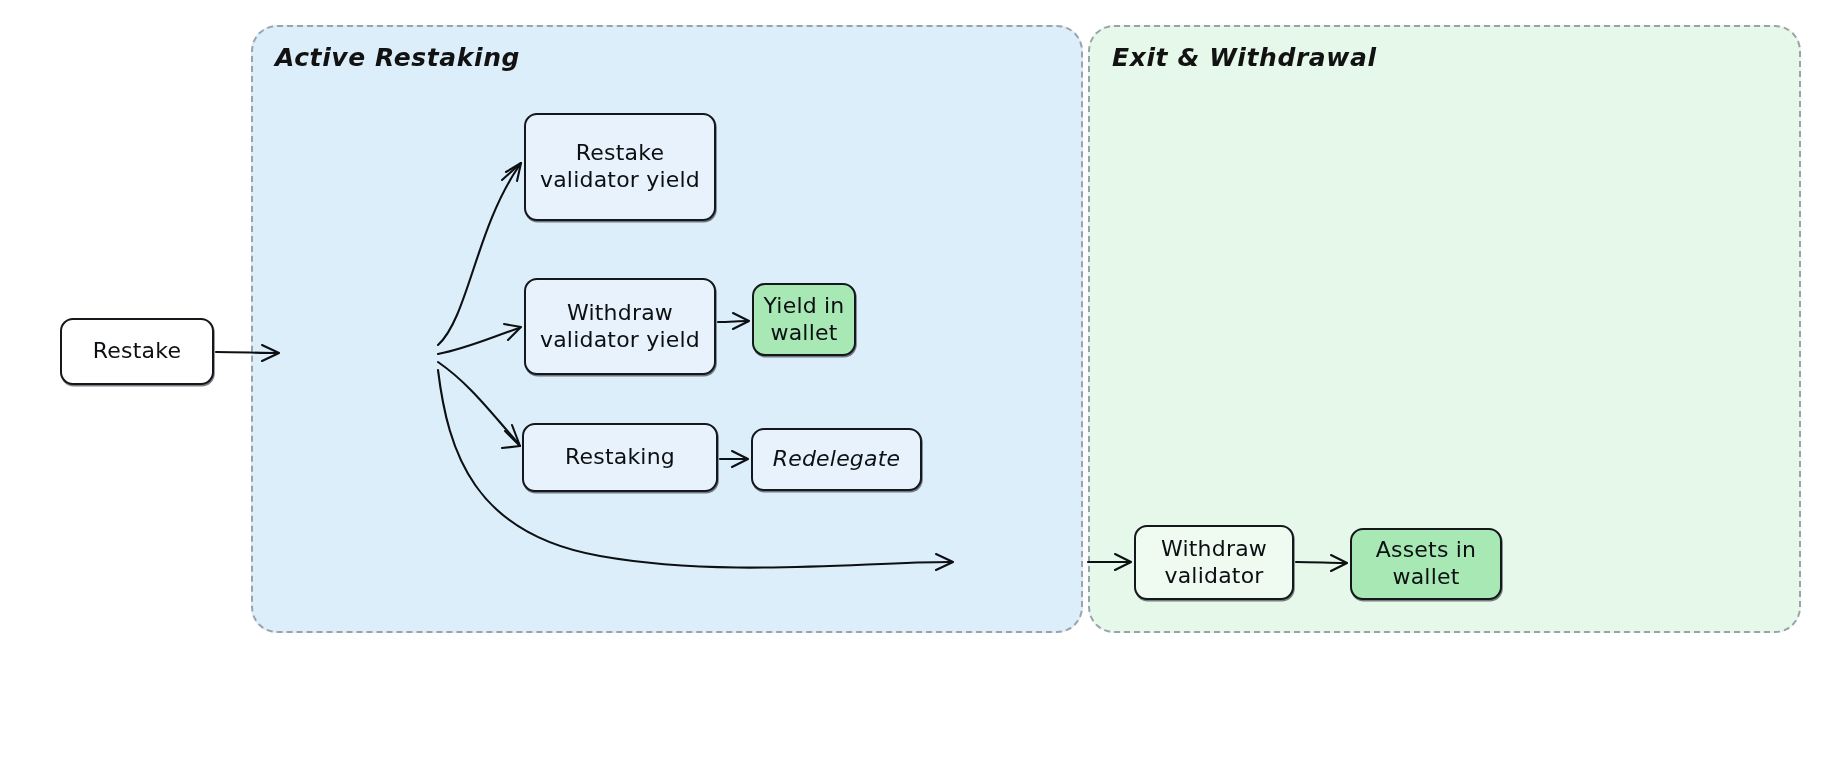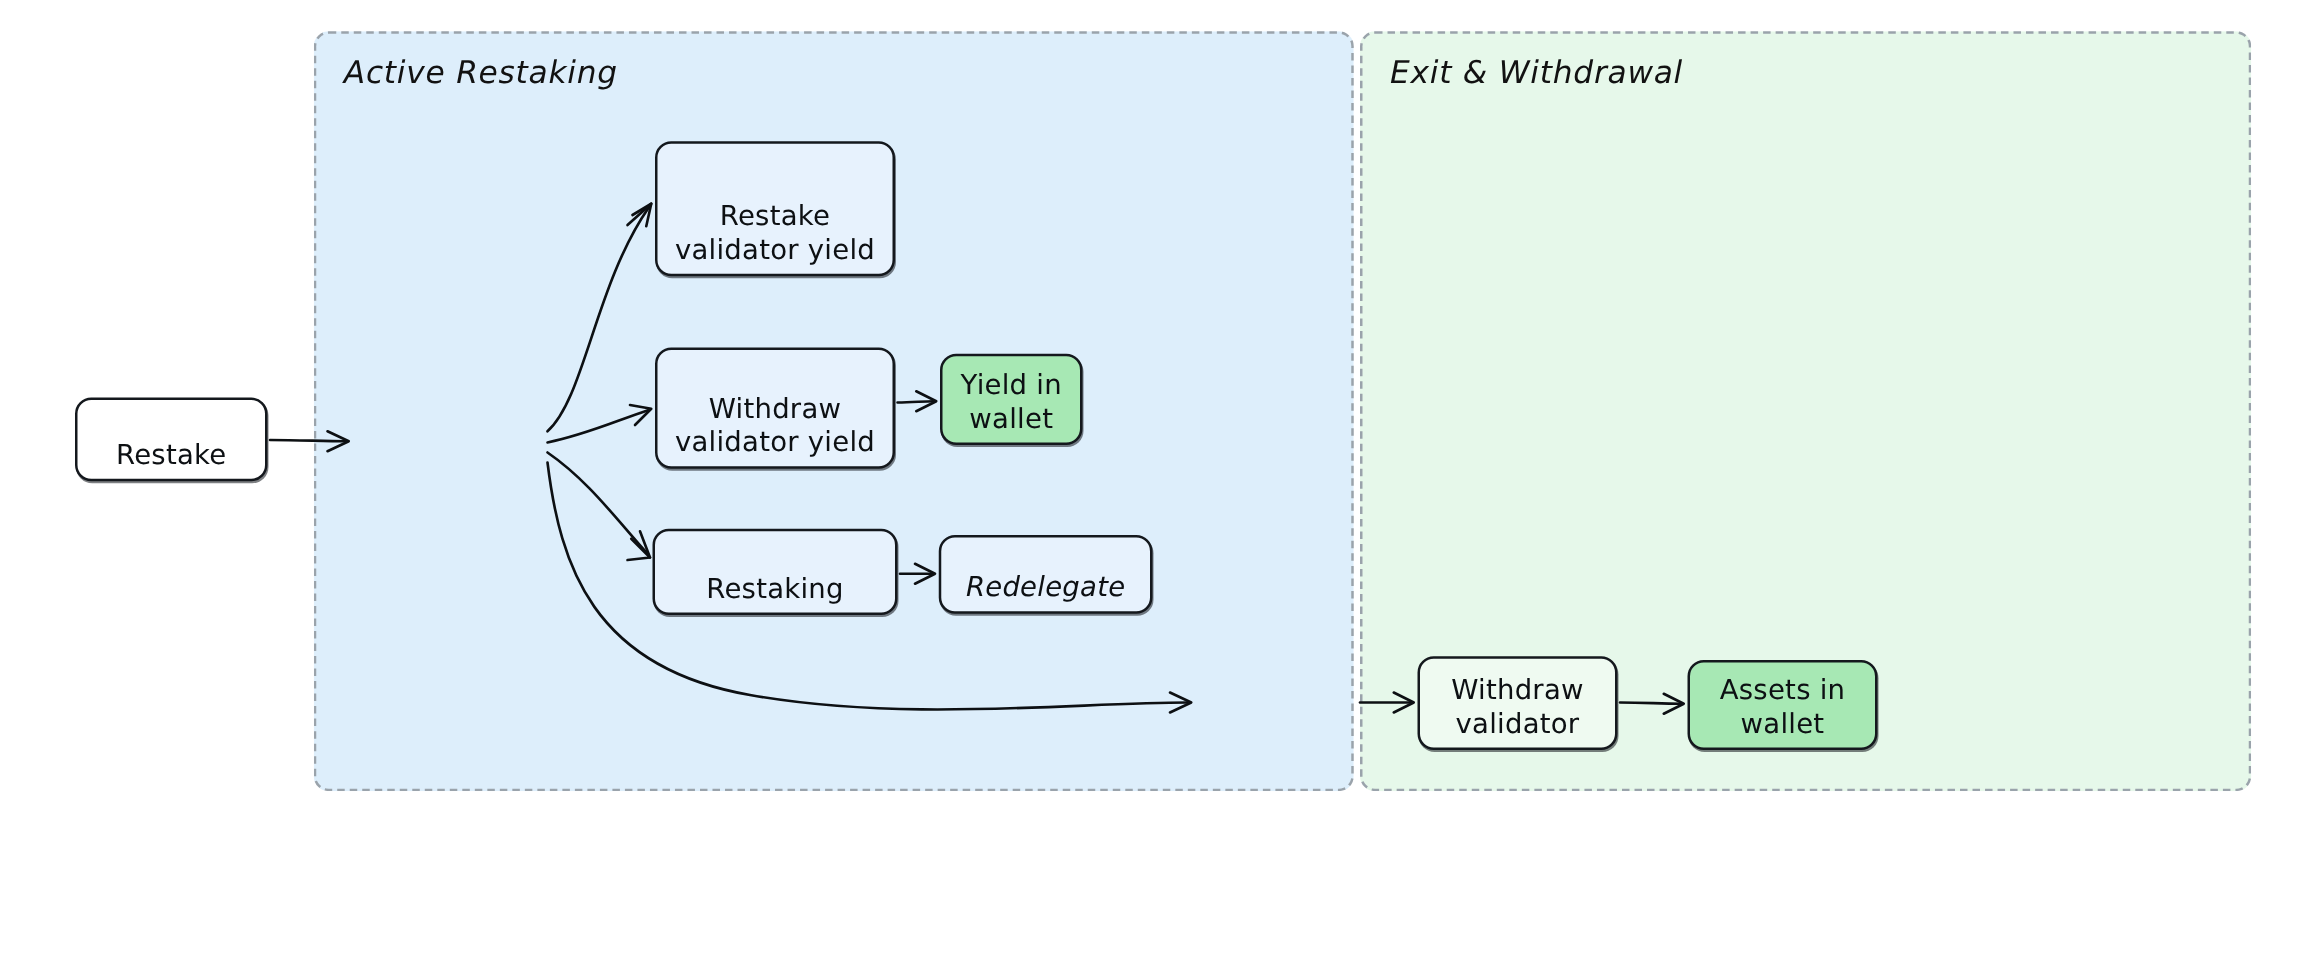--- a/index.html
+++ b/index.html
@@ -7,22 +7,23 @@
     width:1848px;height:782px;
     font-family:"DejaVu Sans", sans-serif;
     -webkit-font-smoothing:antialiased;
   }
   #stage{position:relative;width:1848px;height:782px;overflow:hidden;background:#fff;}
 
   
   .panel{
     position:absolute;
     border:2.2px dashed #9aa3ab;
-    border-radius:12px;
+    border-radius:26px;
     box-sizing:border-box;
+    font-weight:bold;
   }
   #panel-active{
     left:251px; top:25px; width:832px; height:608px;
     background:#ddeefb;
   }
   #panel-exit{
     left:1088px; top:25px; width:713px; height:608px;
     background:#e6f8ea;
     padding-left:12px;
   }
@@ -39,42 +40,42 @@
   }
 
   
   .node{
     position:absolute;
     box-sizing:border-box;
     border:2.4px solid #14181d;
     border-radius:13px;
     background:#ffffff;
     display:flex;
-    align-items:flex-end;
+    align-items:center;
     justify-content:center;
     text-align:center;
     color:#0d1013;
     font-family:"DejaVu Sans", sans-serif;
     font-size:22px;
     line-height:1.22;
     letter-spacing:.2px;
     padding:4px 6px;
     box-shadow:0.8px 1.6px 0 rgba(20,24,29,.55);
   }
   .node.on-blue{background:#e7f2fd;}
   .node.on-green{background:#effaf1;}
   .node.accent{background:#a7e8b4;}
   .node .lbl{display:block;white-space:pre-line;}
 
   
   #n-restake            {left: 60px; top:318px; width:154px; height: 67px;}
   #n-delegate           {left:282px; top:323px; width:154px; height: 63px;}
   #n-restake-yield      {left:524px; top:113px; width:192px; height:108px;}
   #n-withdraw-yield     {left:524px; top:278px; width:192px; height: 97px;}
-  #n-yield-wallet       {left:752px; top:283px; width:114px; height: 73px;}
+  #n-yield-wallet       {left:752px; top:283px; width:104px; height: 73px;}
   #n-undelegate         {left:522px; top:423px; width:196px; height: 69px;}
   #n-redelegate         {left:751px; top:428px; width:171px; height: 63px; font-style: italic;}
   #n-unstake            {left:956px; top:530px; width:130px; height: 65px;}
   #n-withdraw-validator {left:1134px;top:525px; width:160px; height: 75px;}
   #n-assets-wallet      {left:1350px;top:528px; width:152px; height: 72px;}
 
   
   #edges{position:absolute;left:0;top:0;width:1848px;height:782px;pointer-events:none;}
   #edges path{fill:none;stroke:#0d1013;stroke-width:2.1px;stroke-linecap:round;stroke-linejoin:round;}
   #edges .head{fill:none;stroke:#0d1013;stroke-width:2.1px;stroke-linecap:round;stroke-linejoin:round;}

